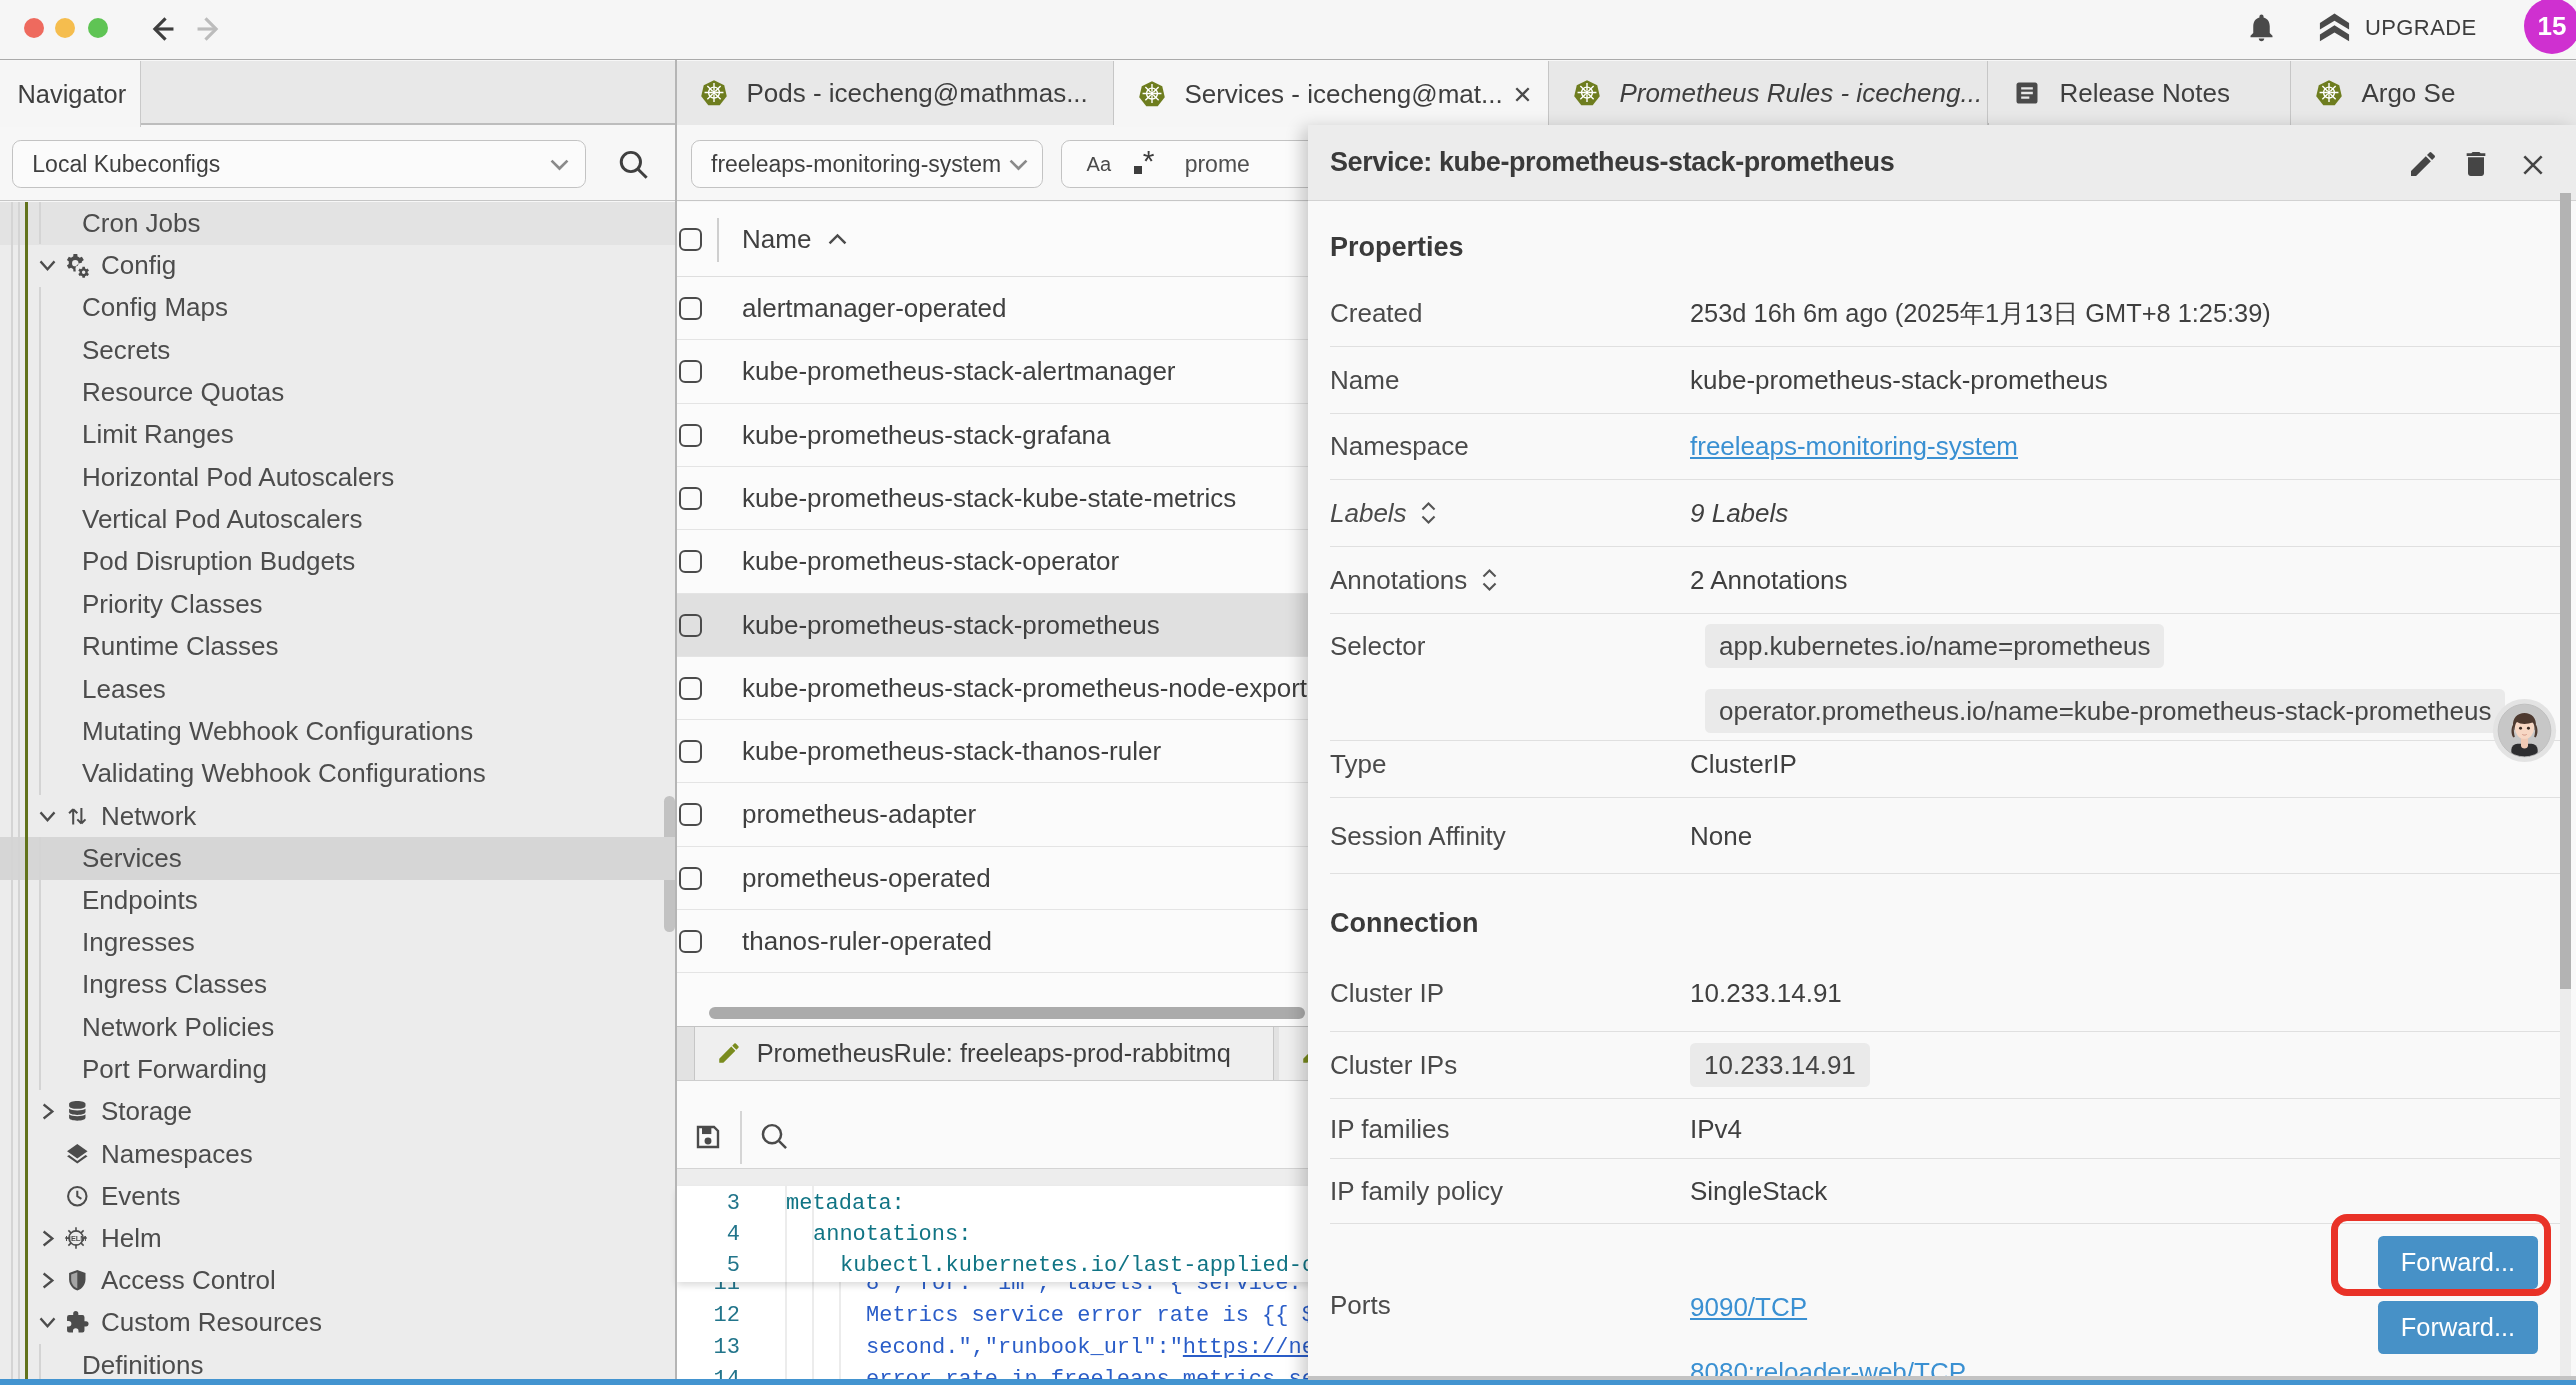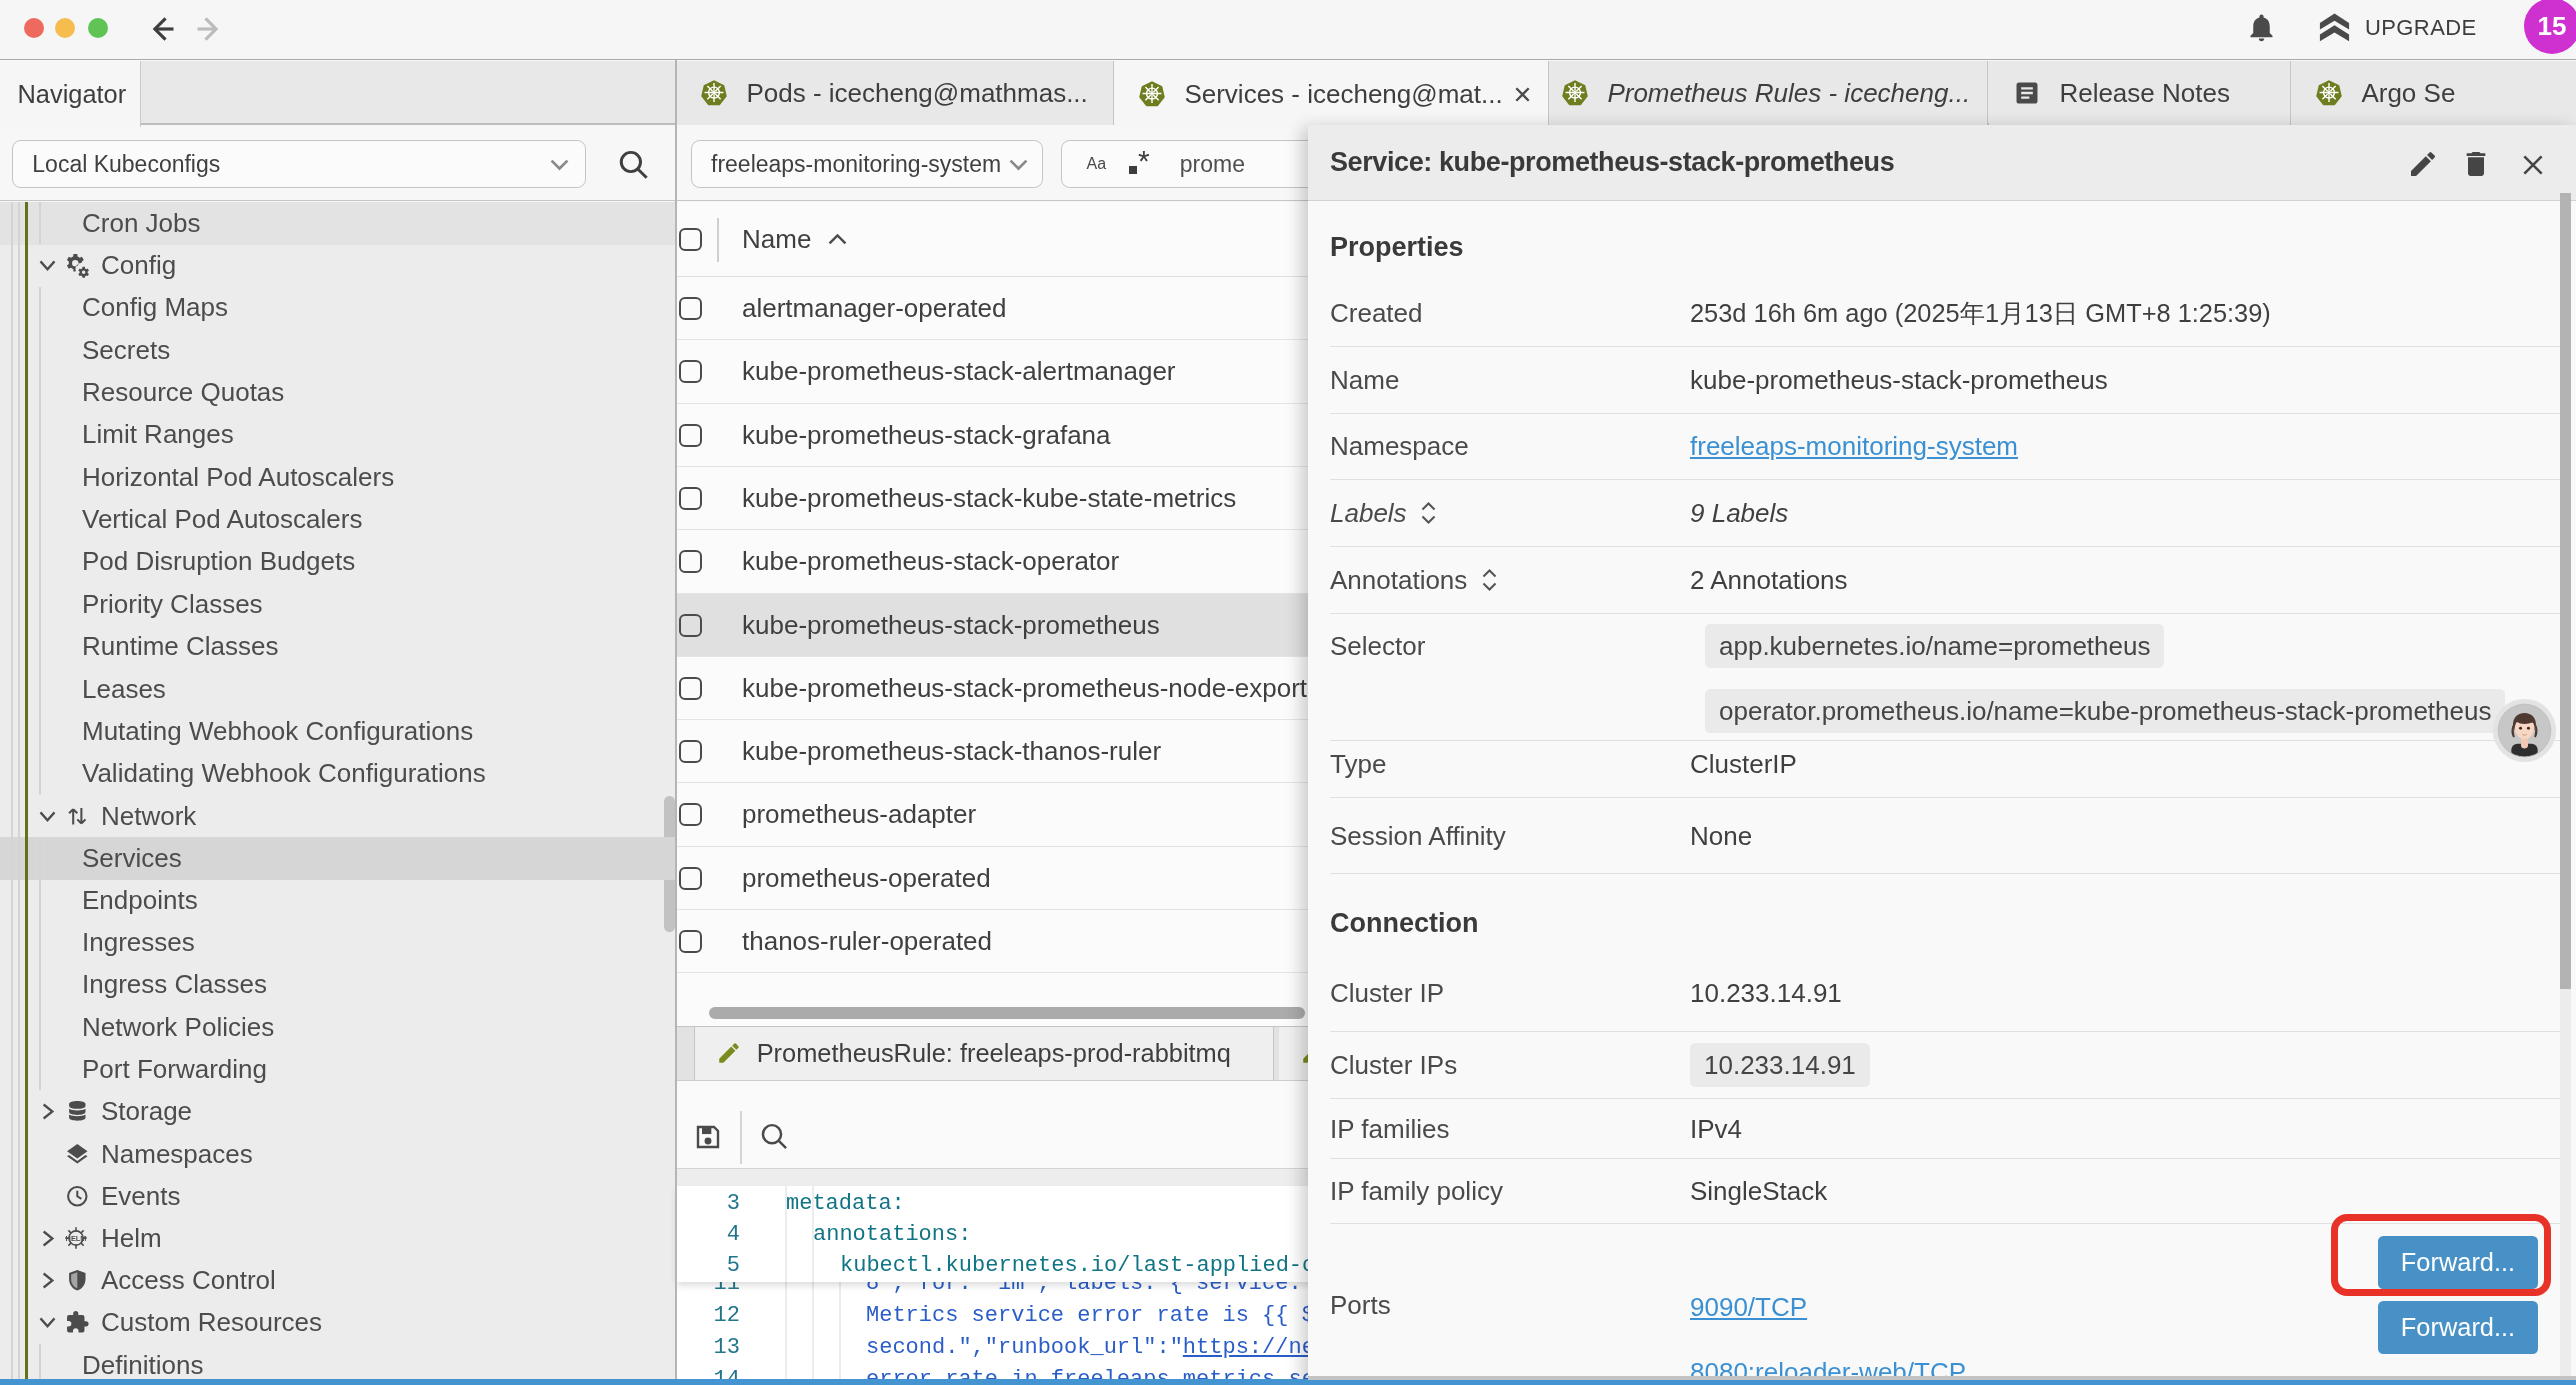--- a/index.html
+++ b/index.html
@@ -94,21 +94,21 @@
             <circle cx="16" cy="15.5" r="6.2"></circle>
             <path d="M16.0 13.3L16.0 9.3M16.0 9.3L16.0 4.7M17.6 13.9L20.4 11.1M20.4 11.1L23.6 7.9M18.2 15.5L22.2 15.5M22.2 15.5L26.8 15.5M17.6 17.1L20.4 19.9M20.4 19.9L23.6 23.1M16.0 17.7L16.0 21.7M16.0 21.7L16.0 26.3M14.4 17.1L11.6 19.9M11.6 19.9L8.4 23.1M13.8 15.5L9.8 15.5M9.8 15.5L5.2 15.5M14.4 13.9L11.6 11.1M11.6 11.1L8.4 7.9"></path>
           </g>
           <circle cx="16" cy="15.5" r="2.2" fill="#fff"></circle>
         </svg>
     <span style="margin-left:18.4px">Services - icecheng@mat...</span>
     <svg style="position:absolute;right:14px;top:22px" width="23" height="23" viewBox="0 0 26 26">
           <path d="M6 6 L20 20 M20 6 L6 20" stroke="#4a4a4a" stroke-width="2.6"></path>
         </svg>
   </div>
-  <div class="tab" style="left:1549px;width:439px;padding-left:12px;font-style:italic">
+  <div class="tab" style="left:1549px;width:439px;padding-left:24px;font-style:italic">
     <svg width="28" height="28" viewBox="0 0 32 32">
           <polygon points="16,1.5 27.7,7.1 30.6,19.8 22.5,30 9.5,30 1.4,19.8 4.3,7.1" fill="#6e7d1f"></polygon>
           <g stroke="#fff" stroke-width="1.6" fill="none">
             <circle cx="16" cy="15.5" r="6.2"></circle>
             <path d="M16.0 13.3L16.0 9.3M16.0 9.3L16.0 4.7M17.6 13.9L20.4 11.1M20.4 11.1L23.6 7.9M18.2 15.5L22.2 15.5M22.2 15.5L26.8 15.5M17.6 17.1L20.4 19.9M20.4 19.9L23.6 23.1M16.0 17.7L16.0 21.7M16.0 21.7L16.0 26.3M14.4 17.1L11.6 19.9M11.6 19.9L8.4 23.1M13.8 15.5L9.8 15.5M9.8 15.5L5.2 15.5M14.4 13.9L11.6 11.1M11.6 11.1L8.4 7.9"></path>
           </g>
           <circle cx="16" cy="15.5" r="2.2" fill="#fff"></circle>
         </svg>
     <span style="margin-left:18.4px">Prometheus Rules - icecheng...</span>
   </div>
@@ -139,21 +139,21 @@
   <svg class="abs" style="left:616px;top:23px" width="35" height="35" viewBox="0 0 40 40">
         <circle cx="17" cy="16" r="11" stroke="#3f3f3f" stroke-width="3.4" fill="none"></circle>
         <path d="M25.5 24.5 L35 34" stroke="#3f3f3f" stroke-width="3.4"></path>
       </svg>
   <div class="sel" style="left:691px;width:352px;padding-left:19px">freeleaps-monitoring-system
     <svg class="abs" style="right:12.3px;top:16px" width="23" height="16" viewBox="0 0 26 18">
           <path d="M4 4 L13 13 L22 4" stroke="#8a8a8a" stroke-width="3" fill="none"></path>
         </svg>
   </div>
   <div class="sel" style="left:1061px;width:412px;padding-left:24.6px;color:#4a4a4a">
-    <span style="font-size:16px">Aa</span>
+    <span style="font-size:20px">Aa</span>
     <span style="margin-left:23px;position:relative;width:26px;height:26px;display:inline-block">
       <span style="position:absolute;left:0;bottom:2.6px;width:8px;height:8px;background:#3d3d3d"></span>
       <span style="position:absolute;left:8.8px;top:-7px;font-size:30px;color:#3d3d3d">*</span>
     </span>
     <span style="margin-left:24.6px;color:#4f4f4f">prome</span>
   </div>
 </div>
 <div id="sidebar">
   <div class="guide" style="left:11.4px;top:0;height:1177px"></div>
   <div class="guide" style="left:18.4px;top:0;height:1177px"></div>

